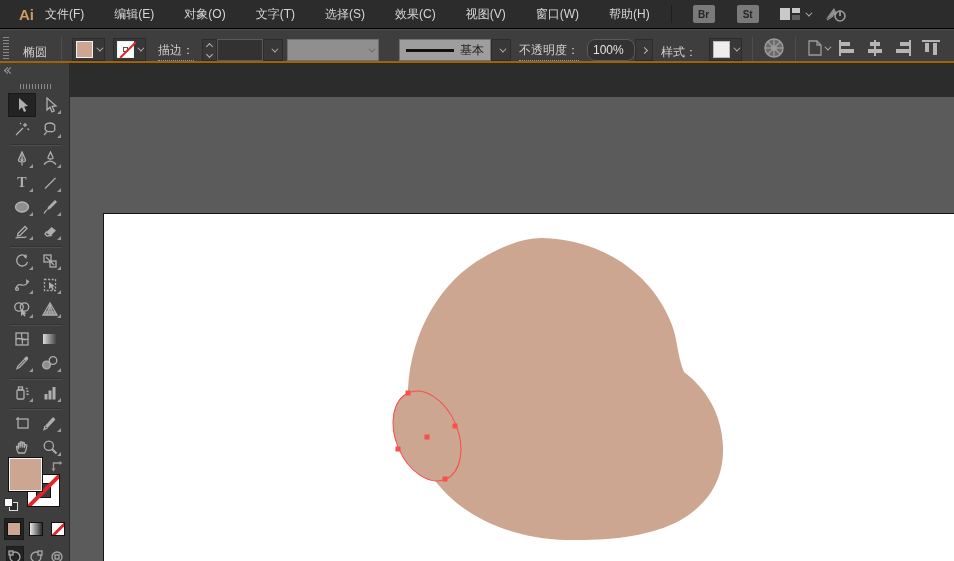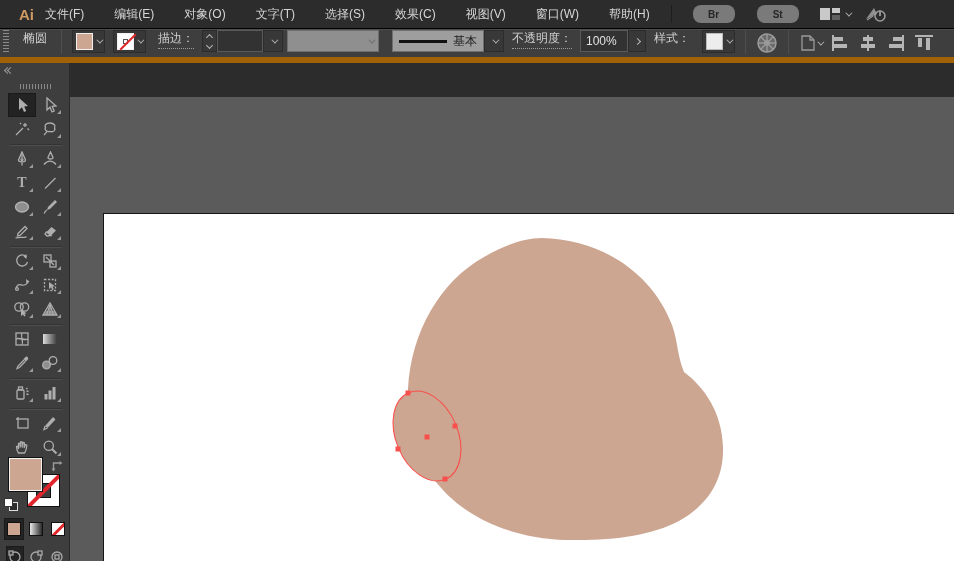--- a/index.html
+++ b/index.html
@@ -14,47 +14,47 @@
   body{font-family:"Liberation Sans","DejaVu Sans",sans-serif;background:#2c2c2c;}
   .app{position:relative;width:954px;height:561px;overflow:hidden;}
 
   
   .menubar{position:absolute;left:0;top:0;width:954px;height:29px;background:var(--c-menubar_bg);
     border-bottom:1px solid #000;display:flex;align-items:center;color:var(--c-text_light);font-size:12px;}
   .ai-logo{width:34px;text-align:right;font-weight:bold;font-size:15px;color:var(--c-logo_amber);}
   .menus{display:flex;align-items:center;gap:8px;}
   .menu-item{padding:0 11px;line-height:28px;cursor:default;}
   .mb-sep{width:1px;height:18px;background:#1e1e1e;margin:0 10px;}
-  .badge{width:42px;height:18px;background:#7a7a7a;color:#262626;font-size:10px;font-weight:bold;
-    display:flex;align-items:center;justify-content:center;border-radius:8px;margin:0 11px;}
+  .badge{width:22px;height:18px;background:#7a7a7a;color:#262626;font-size:10px;font-weight:bold;
+    display:flex;align-items:center;justify-content:center;border-radius:2px;margin:0 11px;}
   .ws-icon{display:flex;align-items:center;gap:5px;margin:0 10px;}
   .chev{display:inline-block;width:7px;height:7px;border-right:2px solid #b5b5b5;border-bottom:2px solid #b5b5b5;transform:rotate(45deg) translateY(-2px);}
   .chev.sm{width:5px;height:5px;border-width:1.5px;}
 
   
   .controlbar{position:absolute;left:0;top:29px;width:954px;height:34px;background:var(--c-controlbar_bg);
-    border-top:1px solid #4e4e4e;border-bottom:6px solid #a16207;display:flex;align-items:flex-start;color:#cfcfcf;font-size:12px;}
+    border-top:1px solid #4e4e4e;border-bottom:2px solid #a16207;display:flex;align-items:flex-end;color:#cfcfcf;font-size:12px;}
   .grip-v{width:6px;height:24px;margin:0 6px 0 3px;background:repeating-linear-gradient(to bottom,#8a8a8a 0 1px,transparent 1px 3px);}
   .cb-label{margin:0 8px;white-space:nowrap;}
   .cb-label.link{border-bottom:1px dotted #9a9a9a;padding-bottom:1px;cursor:default;}
   .cb-sep{width:1px;height:24px;background:#2b2b2b;margin:0 6px;border-right:1px solid #4e4e4e;}
   .swatch-btn{display:flex;align-items:center;gap:3px;padding:2px 3px;border:1px solid #2c2c2c;background:#383838;margin:0 4px;}
   .swatch{width:17px;height:17px;border:1px solid #f0f0f0;position:relative;background:#fff;}
   .swatch.fill{background:var(--c-artwork_fill);}
   .none-slash{position:absolute;left:-1px;top:7px;width:22px;height:2px;background:#e0262b;transform:rotate(-45deg);}
   .mini-sq{position:absolute;left:5px;top:5px;width:5px;height:5px;border:1px solid #555;background:transparent;}
   .stepper{display:flex;flex-direction:column;justify-content:center;gap:3px;padding:0 4px;border:1px solid #2c2c2c;height:22px;background:#383838;}
   .st-up{width:5px;height:5px;border-left:1.5px solid #b5b5b5;border-top:1.5px solid #b5b5b5;transform:rotate(45deg);}
   .st-dn{width:5px;height:5px;border-right:1.5px solid #b5b5b5;border-bottom:1.5px solid #b5b5b5;transform:rotate(45deg);}
   .field{height:22px;background:var(--c-field_dark);border:1px solid var(--c-field_border);color:#e2e2e2;
     font-size:12px;display:flex;align-items:center;padding:0 5px;}
   .dd-box{height:22px;border:1px solid #2c2c2c;background:#383838;display:flex;align-items:center;justify-content:center;width:20px;}
   .disabled-dd{height:22px;width:92px;background:var(--c-disabled_gray);border:1px solid #6f6f6f;display:flex;align-items:center;justify-content:flex-end;padding:0 5px;margin:0 4px;}
   .disabled-dd .chev{border-color:#6a6a6a;}
-  .brush-dd{height:22px;display:flex;align-items:center;background:#9e9e9e;border:1px solid #6f6f6f;padding:6px 6px;gap:6px;color:#1d1d1d;margin-left:9px;}
+  .brush-dd{height:22px;display:flex;align-items:center;background:#9e9e9e;border:1px solid #6f6f6f;padding:6px 6px;gap:6px;color:#1d1d1d;margin-left:16px;}
   .brush-line{width:48px;height:3px;background:#111;}
   .expander{width:18px;height:22px;border:1px solid #2c2c2c;background:#383838;display:flex;align-items:center;justify-content:center;}
   .chev.right{transform:rotate(-45deg);}
   .icon-btn{display:flex;align-items:center;justify-content:center;padding:0 4px;height:26px;}
 
   
   .tabstrip{position:absolute;left:70px;top:63px;width:884px;height:34px;background:var(--c-tabstrip_bg);border-bottom:1px solid #242424;}
   .doc-tab{position:absolute;left:10px;top:0;height:34px;background:var(--c-tab_active_bg);color:#d8d8d8;font-size:12px;
     display:flex;align-items:center;gap:12px;padding:0 12px 0 14px;border-right:1px solid #242424;}
   .tab-close{color:#c4c4c4;font-size:13px;line-height:1;cursor:default;}
@@ -178,21 +178,21 @@
 
     <div class="brush-dd">
       <span class="brush-line"></span>
       <span>基本</span>
     </div>
     <div class="dd-box">
         <span class="chev sm"></span>
       </div>
 
     <span class="cb-label link">不透明度：</span>
-    <div class="field" style="width:48px;">100%</div>
+    <div class="field" style="width:48px;border-radius:8px;">100%</div>
     <div class="expander">
         <span class="chev sm right"></span>
       </div>
 
     <span class="cb-label">样式：</span>
     <div class="swatch-btn">
       <span class="swatch" style="background:#ededed;border-color:#bbb;"></span>
       <span class="chev sm"></span>
     </div>
 

